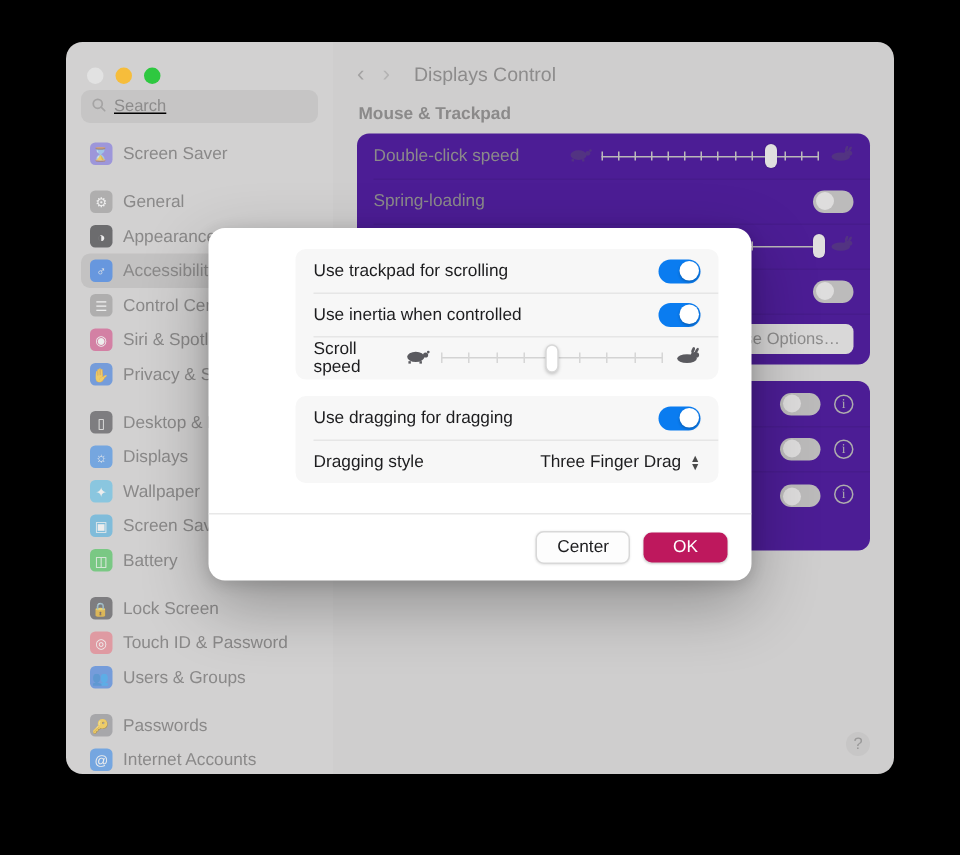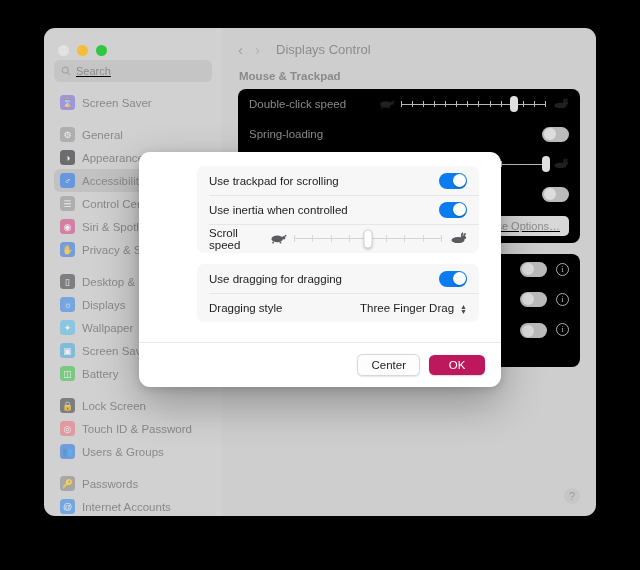--- a/index.html
+++ b/index.html
@@ -81,24 +81,23 @@
     gap: 12px;
   }
   .chev { color: #a3a2a2; font-size: 15px; line-height: 1; }
   .chev.fwd { color: #b4b3b3; }
   .win-title { font-size: 13px; color: #8d8c8c; margin-left: 4px; }
 
   .content { padding: 0 16px; }
   .group-title { font-size: 11.5px; font-weight: bold; color: #8b8a8a; margin: 0 0 7px 1px; }
 
   .card {
-    background: #000000;
+    background: #4c1d95;
     border-radius: 8px;
     overflow: hidden;
-    text-decoration: underline;
   }
   .row {
     display: flex; align-items: center;
     height: 30px;
     padding: 0 11px;
     position: relative;
   }
   .row + .row::before {
     content: ""; position: absolute; left: 11px; right: 0; top: 0;
     height: 1px; background: rgba(0,0,0,.055);

